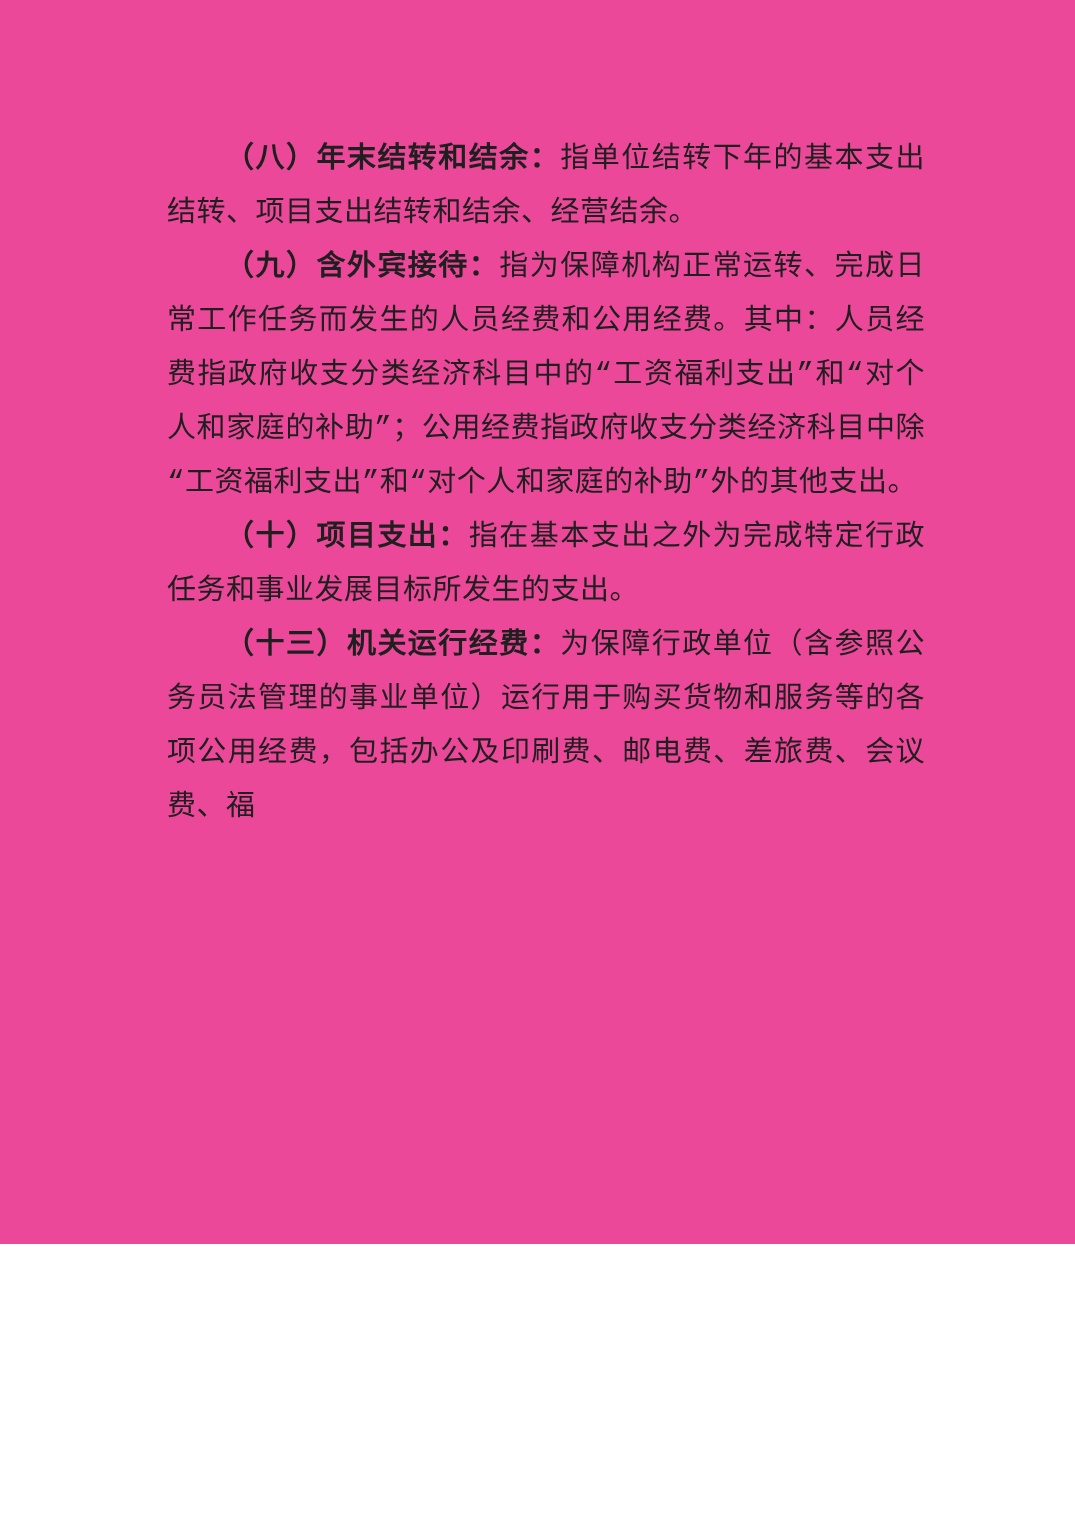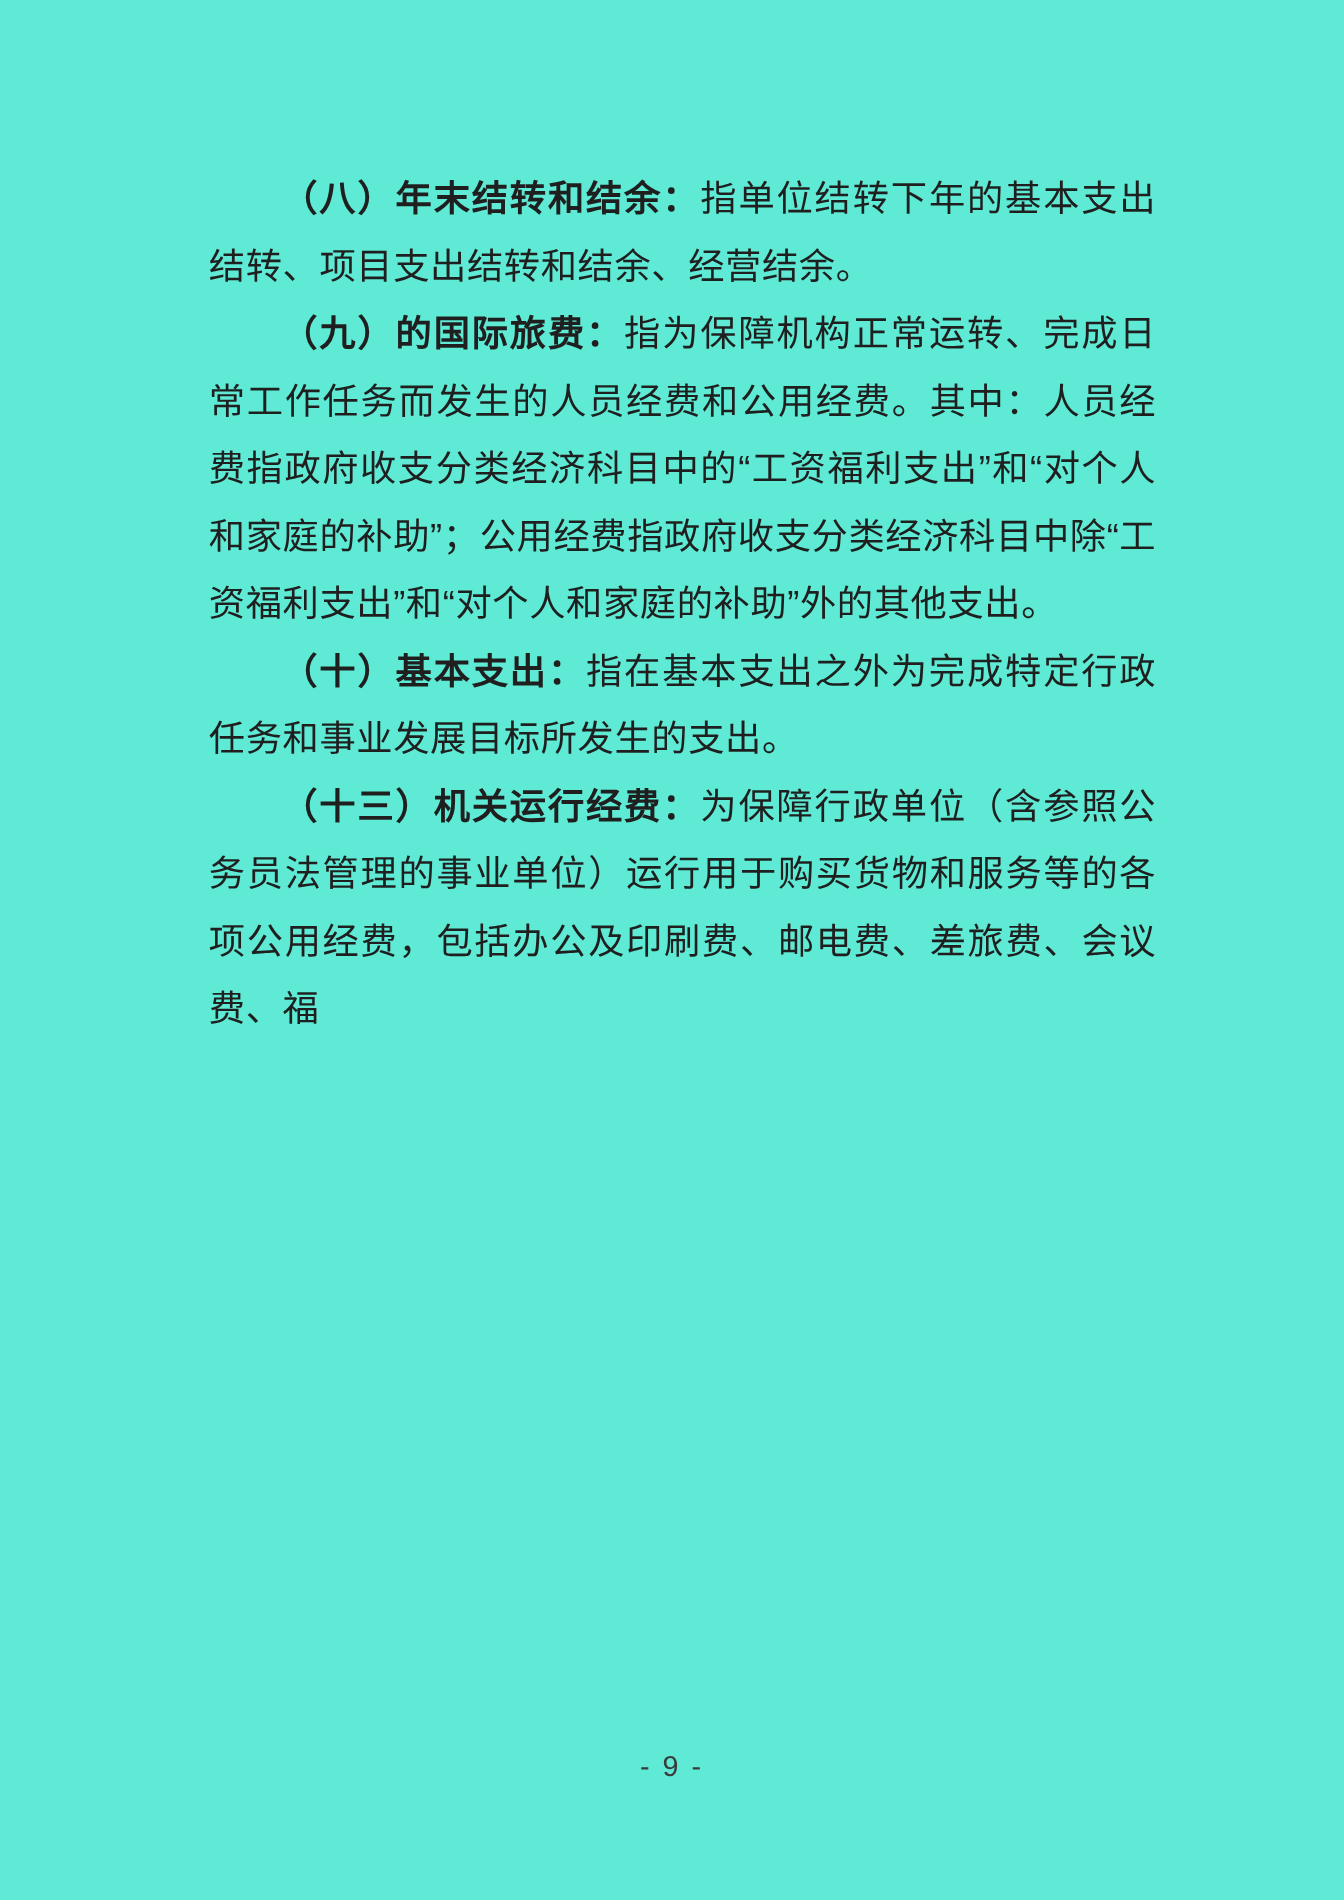--- a/index.html
+++ b/index.html
@@ -3,24 +3,24 @@
 <meta charset="utf-8">
 <style>
   html, body {
     margin: 0;
     padding: 0;
     background: #ffffff;
   }
   .page {
     position: relative;
     width: 1075px;
-    height: 1520px;
-    background: #5eead4;
+    height: 1244px;
+    background: #ec4899;
     overflow: hidden;
-    font-family: Liberation Sans, sans-serif;
+    font-family: Liberation Mono, monospace;
   }
   .text-block {
     position: absolute;
     left: 167px;
     top: 133px;
     width: 758px;
     font-size: 29px;
     line-height: 54px;
     color: #1f1f1f;
     text-align: justify;
@@ -49,23 +49,23 @@
 </style>
 </head>
 <body>
 
 <div class="page">
 
   <div class="text-block">
 
     <p class="para"><span class="lead">（八）年末结转和结余：</span><span>指单位结转下年的基本支出结转、项目支出结转和结余、经营结余。</span></p>
 
-    <p class="para"><span class="lead">（九）的国际旅费：</span><span>指为保障机构正常运转、完成日常工作任务而发生的人员经费和公用经费。其中：人员经费指政府收支分类经济科目中的“工资福利支出”和“对个人和家庭的补助”；公用经费指政府收支分类经济科目中除“工资福利支出”和“对个人和家庭的补助”外的其他支出。</span></p>
+    <p class="para"><span class="lead">（九）含外宾接待：</span><span>指为保障机构正常运转、完成日常工作任务而发生的人员经费和公用经费。其中：人员经费指政府收支分类经济科目中的“工资福利支出”和“对个人和家庭的补助”；公用经费指政府收支分类经济科目中除“工资福利支出”和“对个人和家庭的补助”外的其他支出。</span></p>
 
-    <p class="para"><span class="lead">（十）基本支出：</span><span>指在基本支出之外为完成特定行政任务和事业发展目标所发生的支出。</span></p>
+    <p class="para"><span class="lead">（十）项目支出：</span><span>指在基本支出之外为完成特定行政任务和事业发展目标所发生的支出。</span></p>
 
 
 
     <p class="para"><span class="lead">（十三）机关运行经费：</span><span>为保障行政单位（含参照公务员法管理的事业单位）运行用于购买货物和服务等的各项公用经费，包括办公及印刷费、邮电费、差旅费、会议费、福</span></p>
 
   </div>
 
   <div class="footer">- 9 -</div>
 
 </div>

